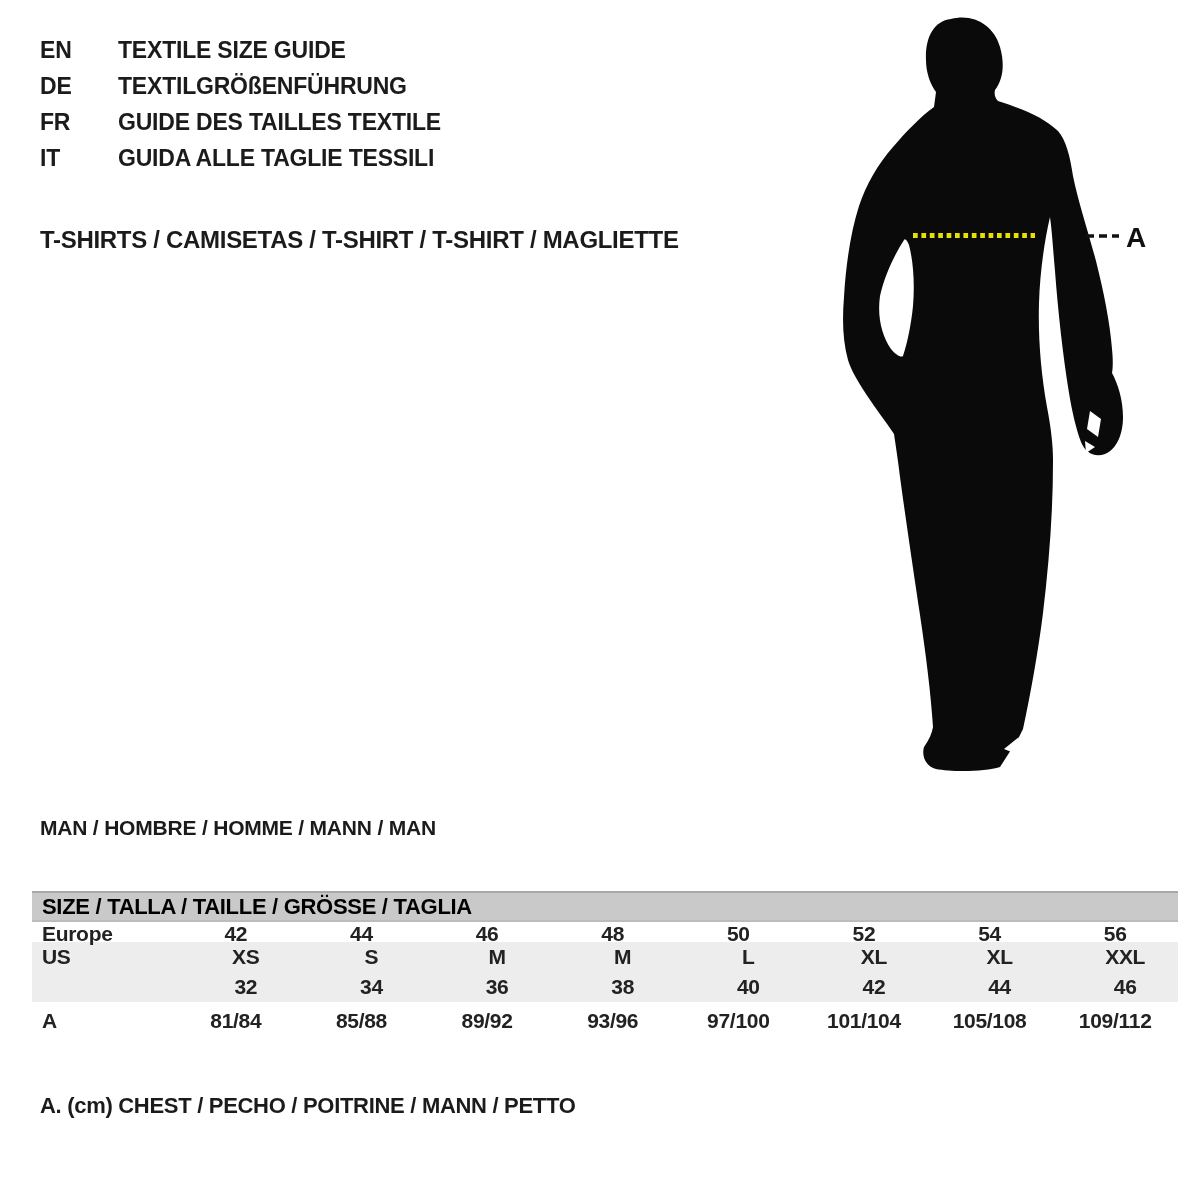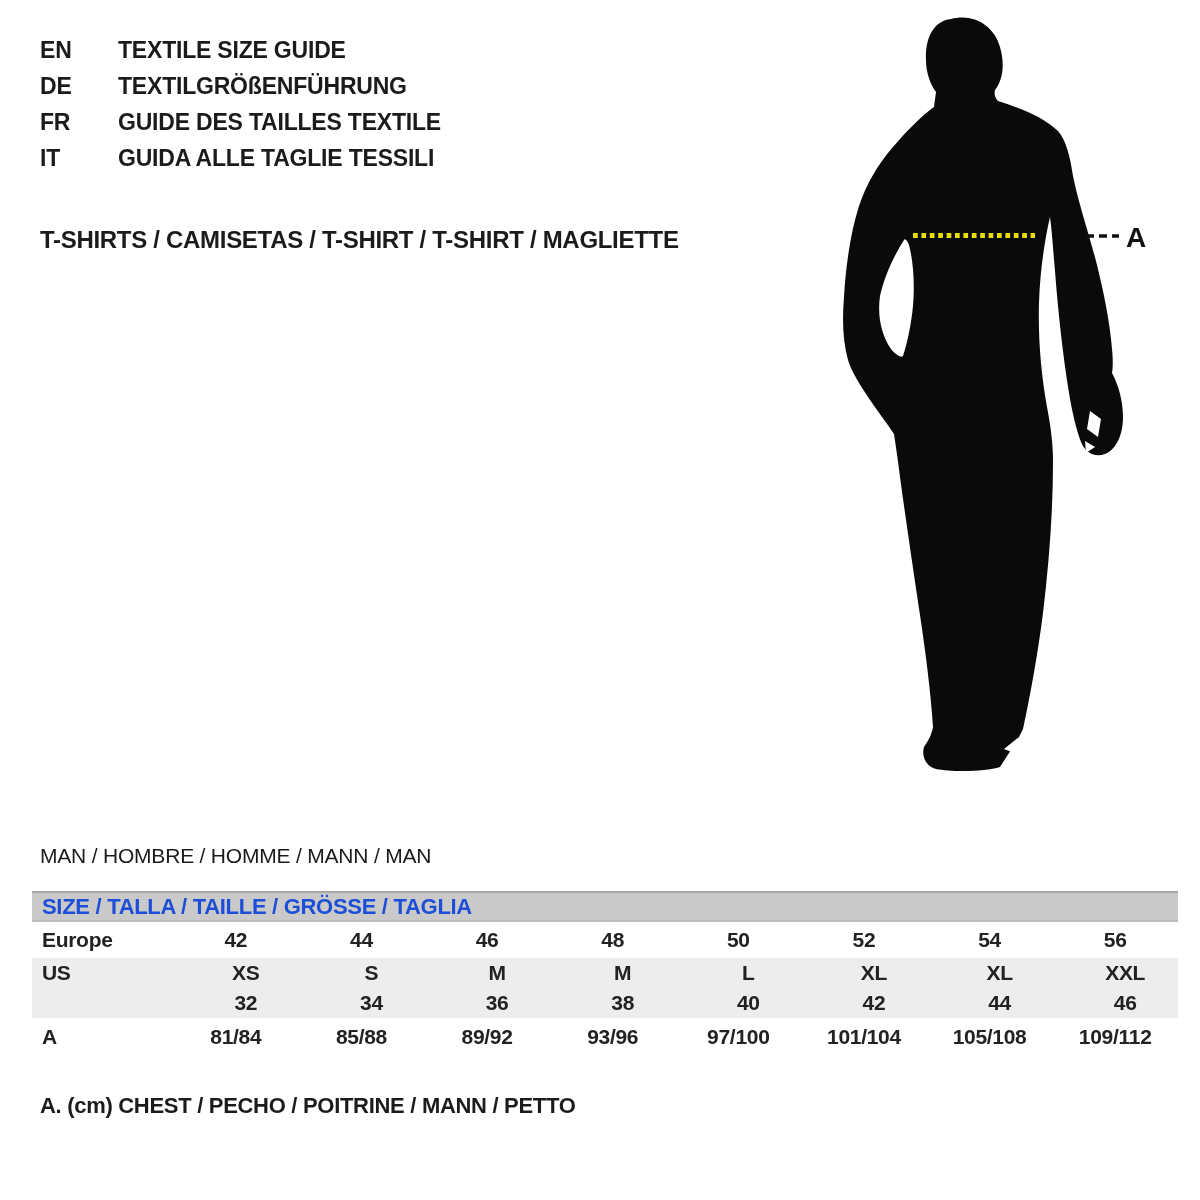--- a/index.html
+++ b/index.html
@@ -30,31 +30,31 @@
   
   .figure-svg{left:800px;top:0;}
   .sil{fill:var(--silhouette);}
   .gap{fill:#ffffff;}
   .chest-line{stroke:var(--chest-line);stroke-width:5;}
   .leader-line{stroke:#111;stroke-width:3.5;}
   .measure-label{font-family:"Liberation Sans","DejaVu Sans",sans-serif;
     font-size:28px;font-weight:700;fill:#111;}
 
   
-  .section-title{left:40px;top:844px;font-size:21px;font-weight:400;letter-spacing:-0.2px;}
+  .section-title{left:40px;top:816px;font-size:21px;font-weight:700;letter-spacing:-0.2px;}
 
   
   .size-table{left:32px;top:891px;width:1146px;}
   .banner{height:31px;line-height:27px;background:var(--banner-bg);
     border-top:2px solid #a8a8a8;border-bottom:2px solid #bcbcbc;
-    padding-left:10px;font-size:22px;font-weight:700;color:#1d4ed8;letter-spacing:-0.3px;}
+    padding-left:10px;font-size:22px;font-weight:700;color:#000000;letter-spacing:-0.3px;}
   .trow{display:grid;grid-template-columns:141px repeat(8,1fr);align-items:center;
     font-size:21px;font-weight:700;color:#222;letter-spacing:-0.3px;}
   .trow.shaded{background:var(--row-shade);gap:20px;}
-  .r-europe{height:36px;}
+  .r-europe{height:20px;}
   .r-us{height:30px;}
   .r-num{height:30px;}
   .r-a{height:38px;}
   .tlabel{padding-left:10px;text-align:left;}
   .tcell{text-align:center;}
 
   
   .footnote{left:40px;top:1093px;font-size:22px;font-weight:700;letter-spacing:-0.3px;}
 </style>
 </head>

